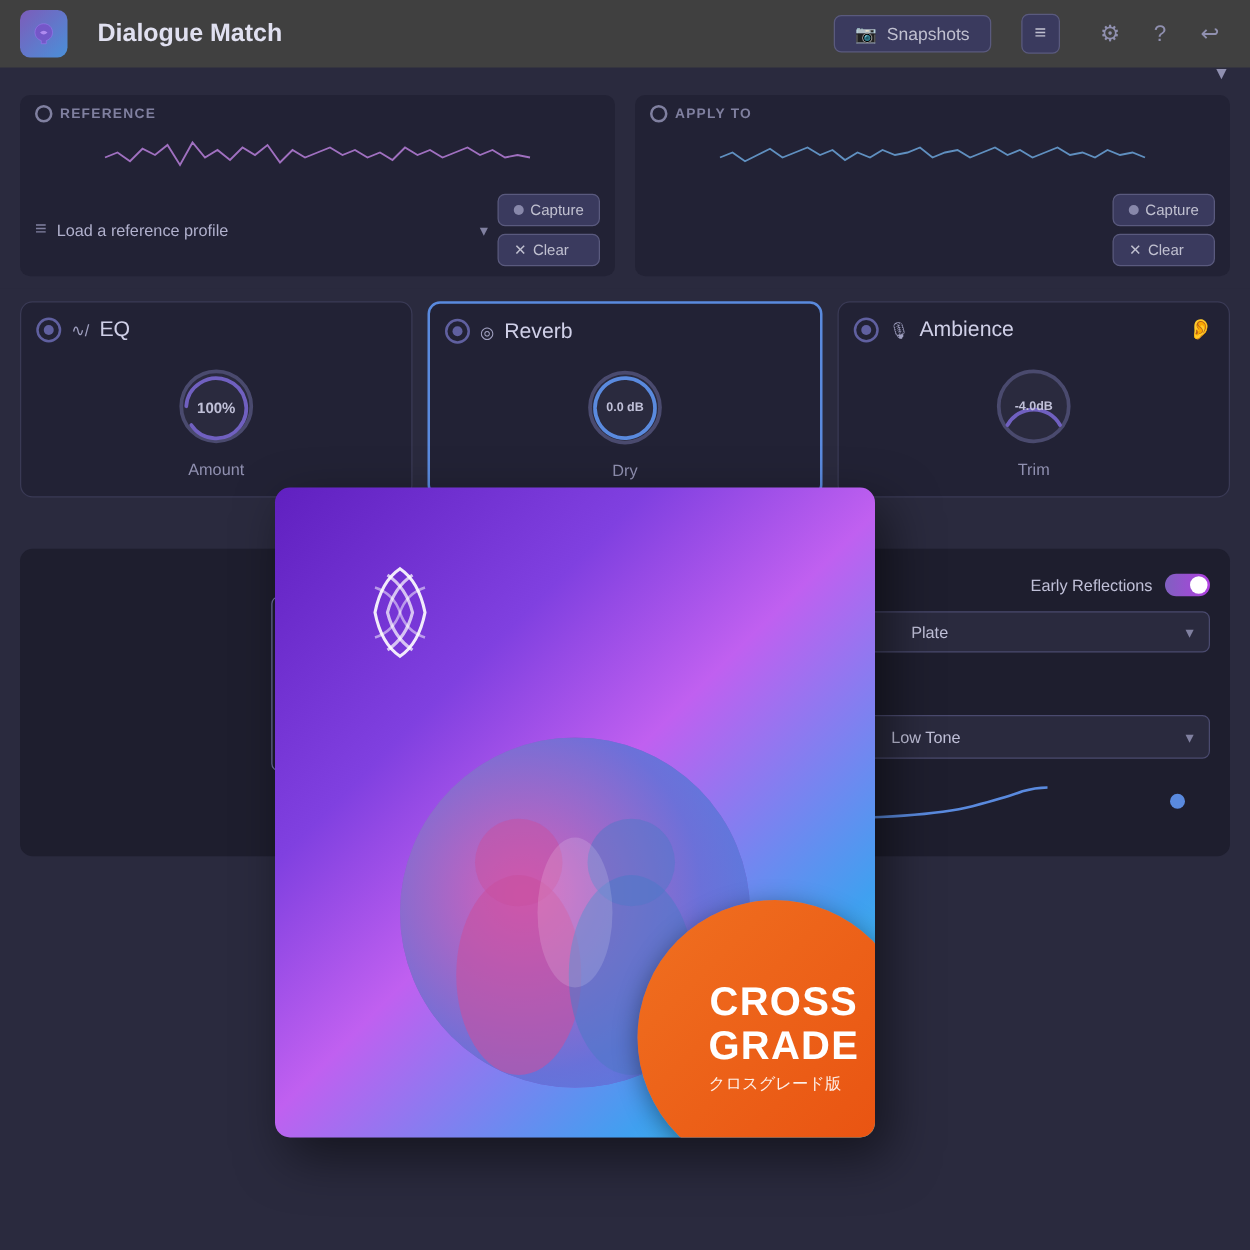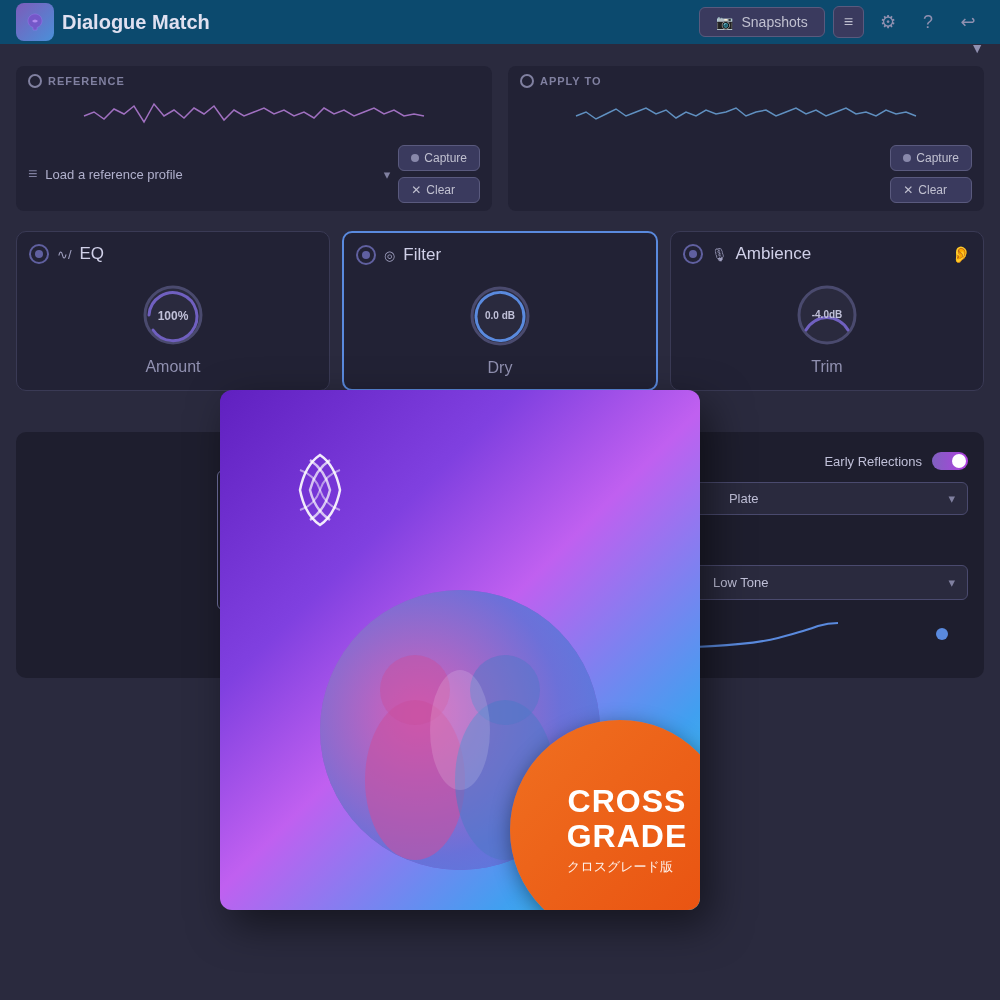--- a/index.html
+++ b/index.html
@@ -14,26 +14,26 @@
     
     .app-container {
       width: 1000px;
       height: 1000px;
       background: #2a2a3e;
       position: relative;
     }
 
     
     .header {
-      background: #0c4a6e;
-      height: 44px;
+      background: #404040;
+      height: 54px;
       display: flex;
       align-items: center;
       padding: 0 16px;
-      gap: 8px;
+      gap: 24px;
     }
 
     .logo-icon {
       width: 38px;
       height: 38px;
       background: linear-gradient(135deg, #7c5cba, #4a90d9);
       border-radius: 8px;
       display: flex;
       align-items: center;
       justify-content: center;
@@ -307,21 +307,21 @@
       position: relative;
     }
 
     .knob svg {
       width: 100%;
       height: 100%;
     }
 
     .knob-label {
       color: #9090b0;
-      font-size: 16px;
+      font-size: 13px;
       text-align: right;
     }
 
     
     .advanced-bar {
       display: flex;
       justify-content: center;
       align-items: center;
       gap: 8px;
       padding: 8px;
@@ -712,21 +712,21 @@
         </div>
       </div>
     </div>
 
     <div class="module-card active">
       <div class="module-header">
         <div class="module-toggle">
           <div class="module-toggle-dot"></div>
         </div>
         <span>◎</span>
-        <span class="module-title">Filter</span>
+        <span class="module-title">Reverb</span>
       </div>
       <div class="knob-group">
         <div class="knob-container">
           <div class="knob">
             <svg viewBox="0 0 70 70">
               <circle cx="35" cy="35" r="28" fill="#2a2a3e" stroke="#4a4a6e" stroke-width="3"></circle>
               <path d="M 11 35 a 24 24 0 1 1 0 1" fill="none" stroke="#5a8ade" stroke-width="3" stroke-linecap="round"></path>
               <text x="35" y="38" text-anchor="middle" fill="#c0c0d8" font-size="10" font-weight="bold">0.0 dB</text>
             </svg>
           </div>

